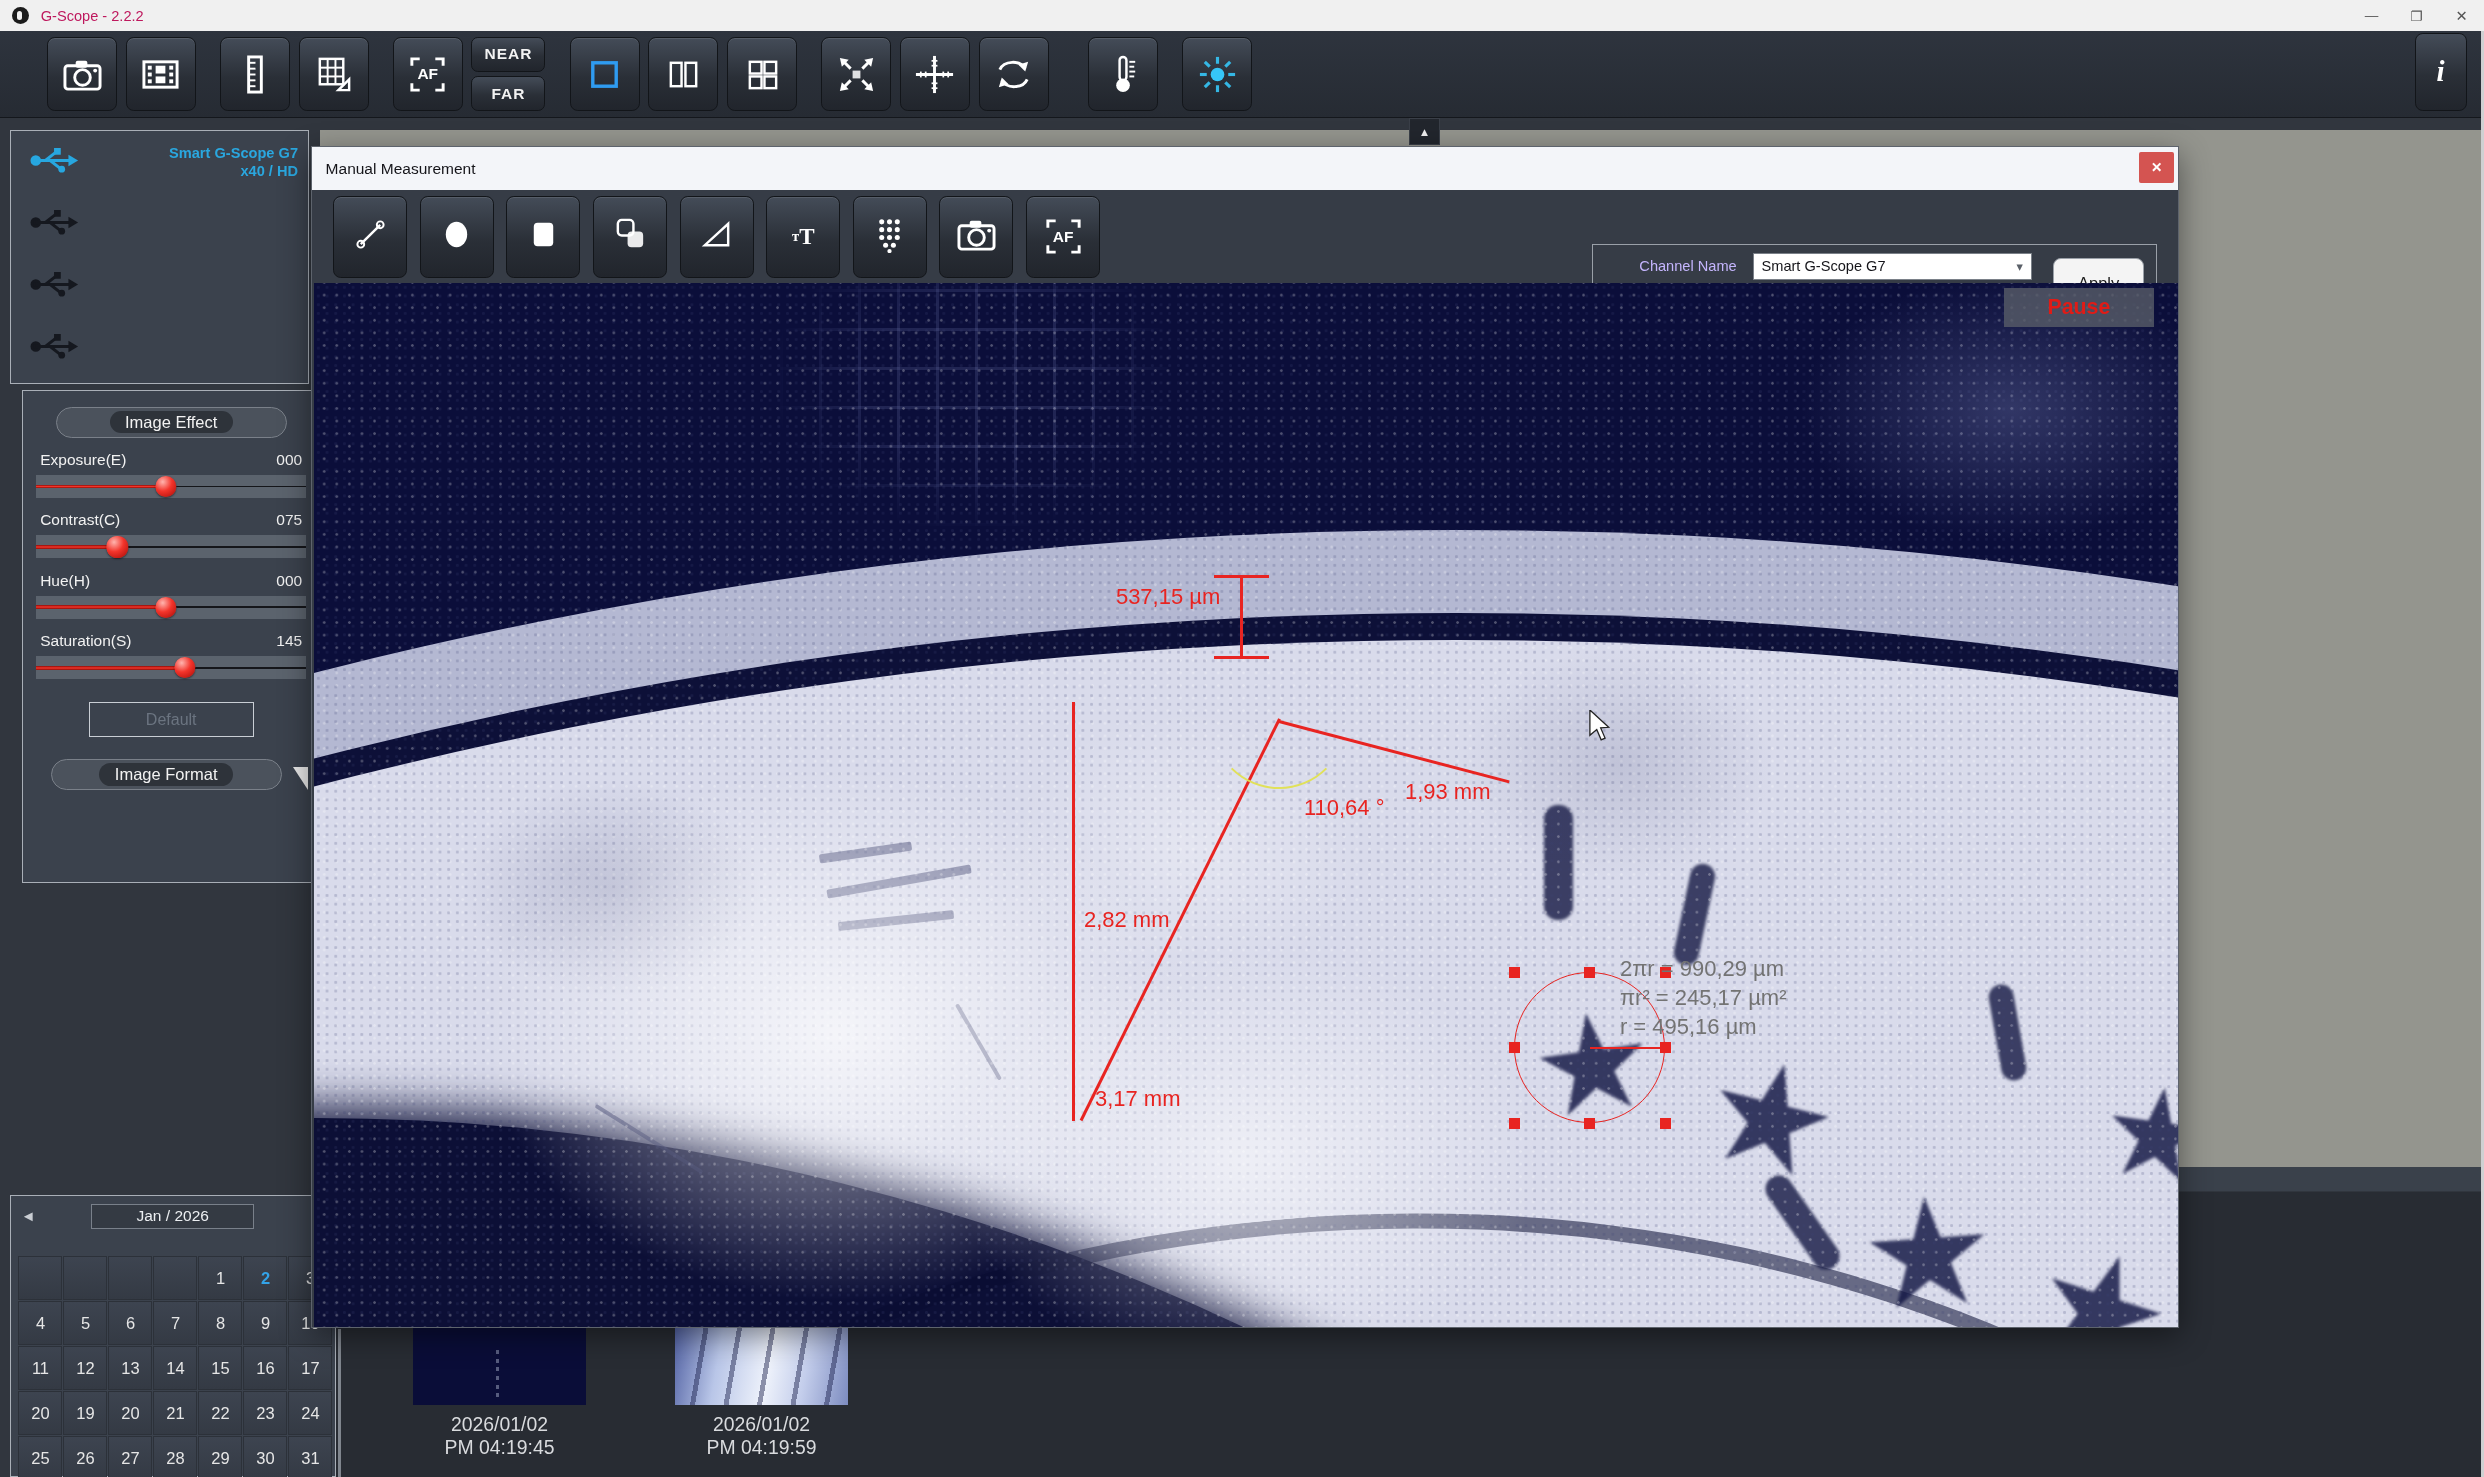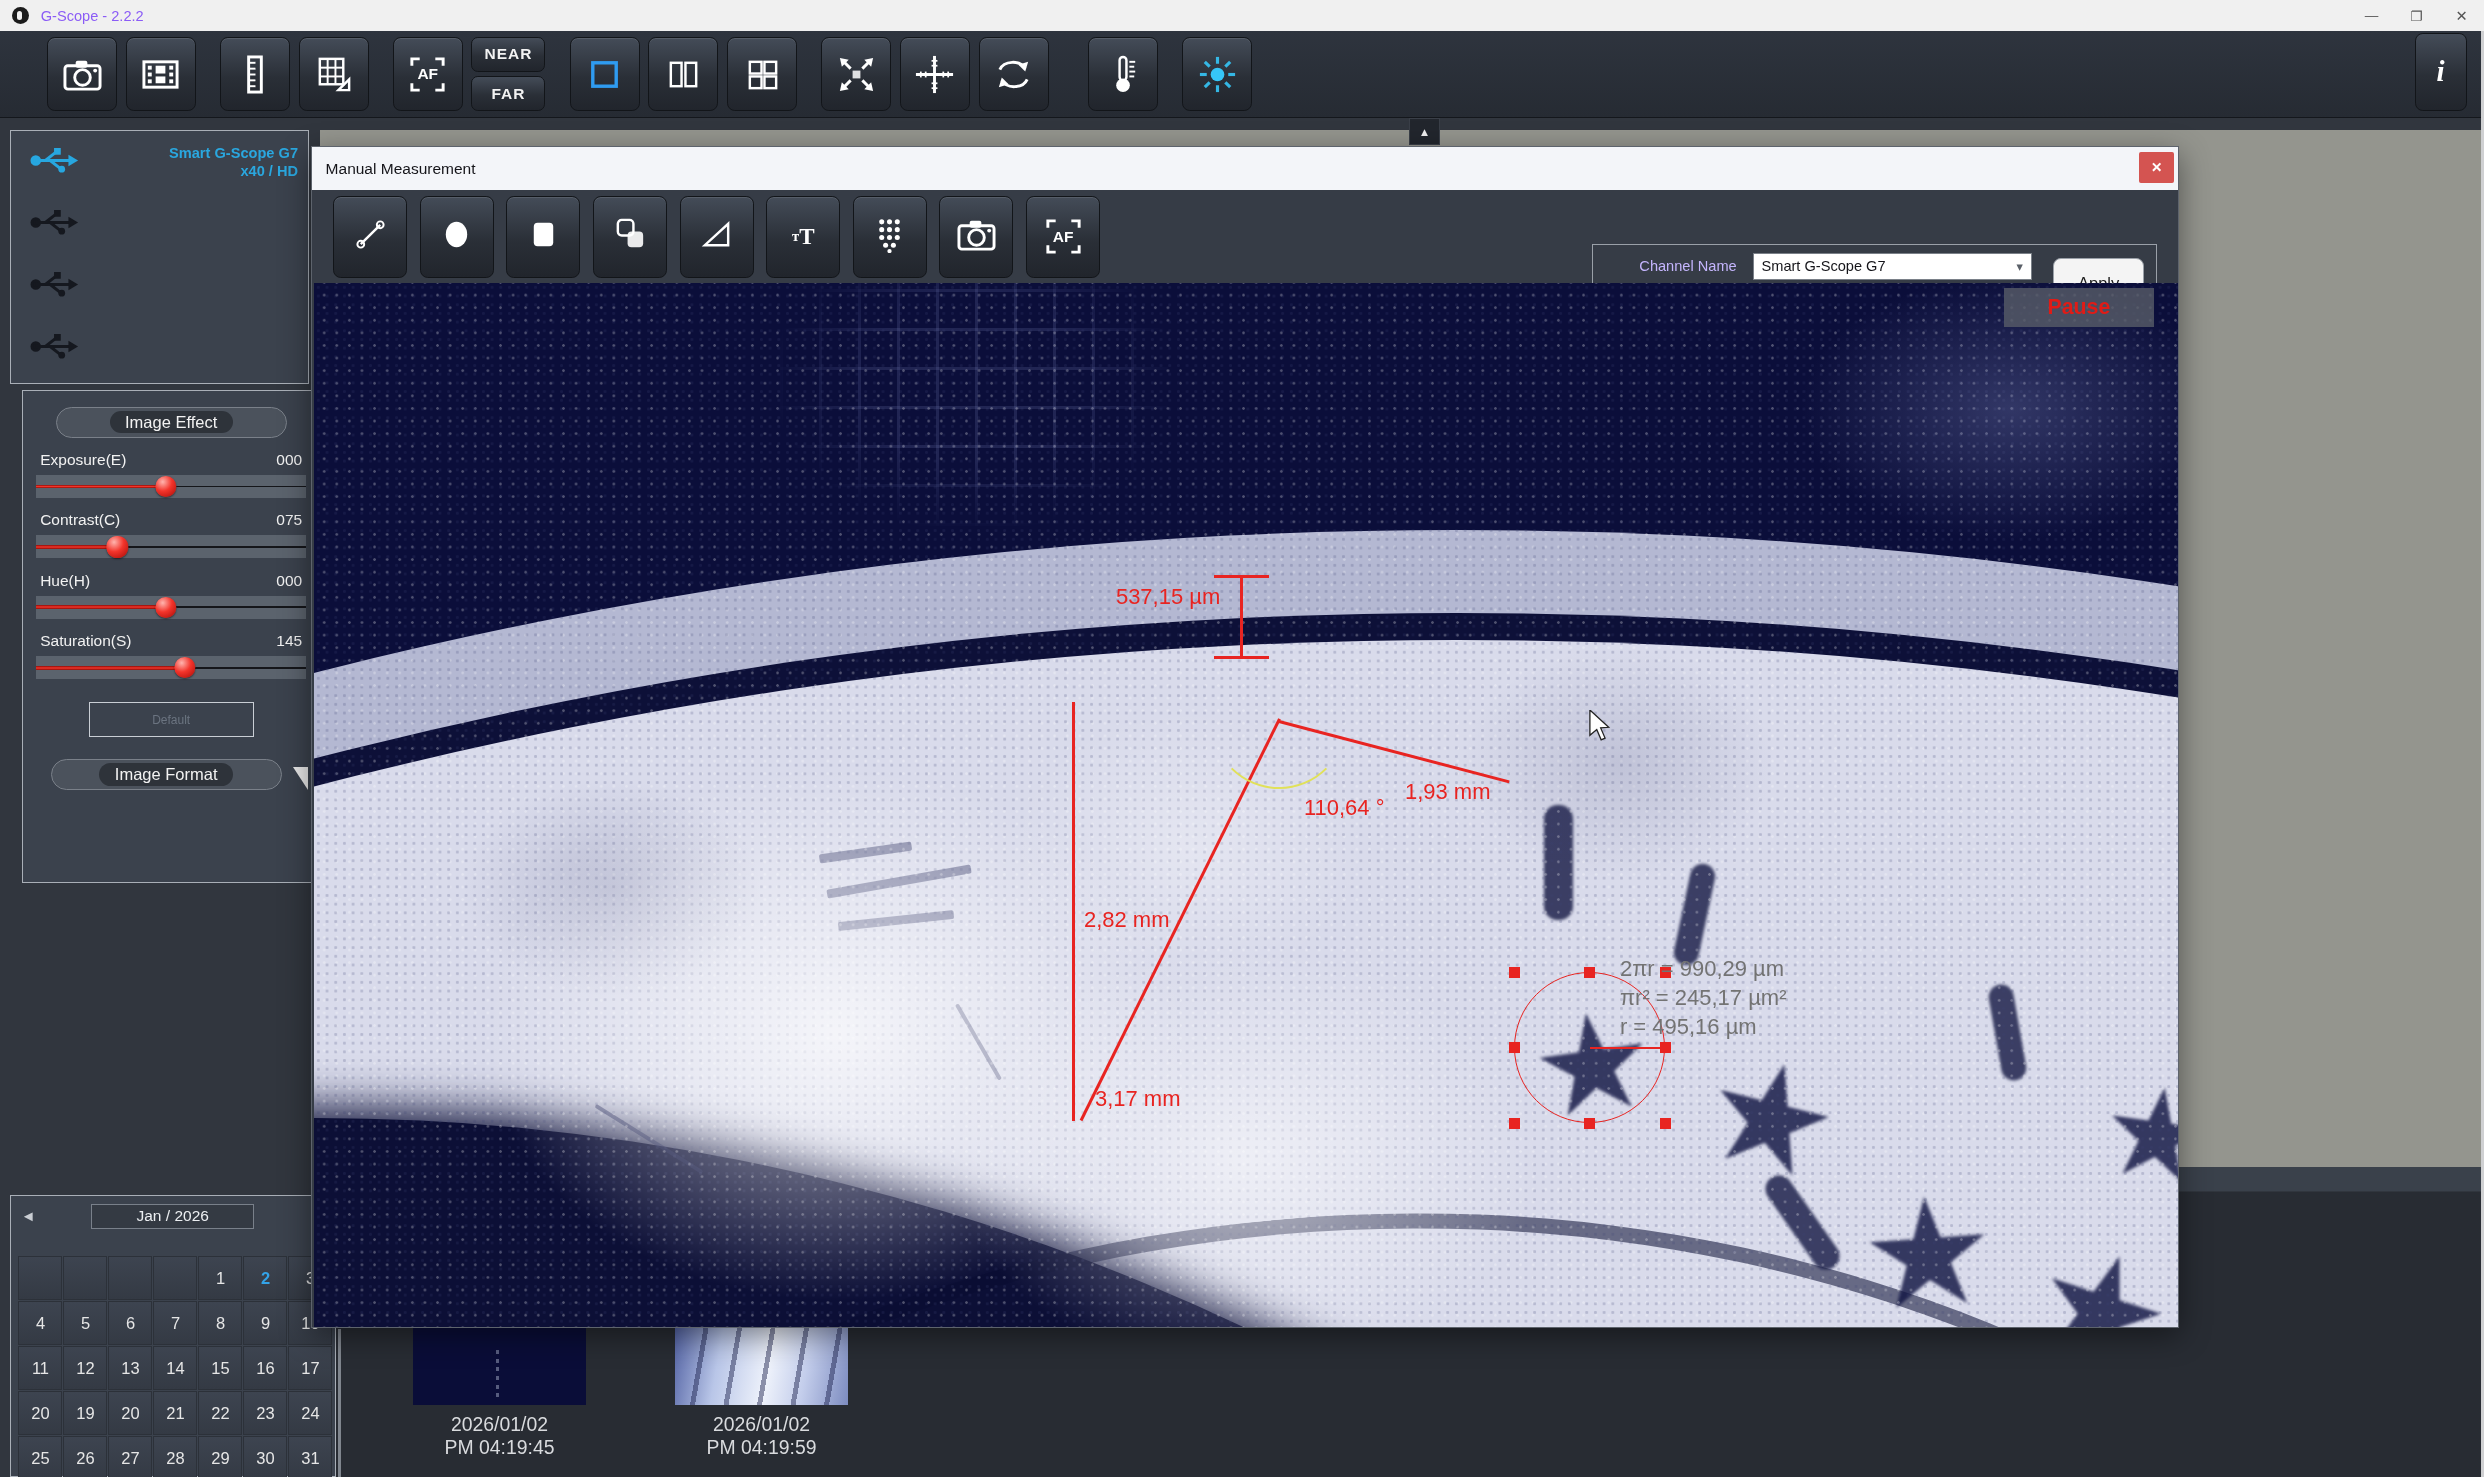--- a/index.html
+++ b/index.html
@@ -6,21 +6,21 @@
   html,body { width:2484px; height:1478px; overflow:hidden; background:#31363e;
     font-family:"Liberation Sans", sans-serif; position:relative; }
 
   
   .titlebar { position:absolute; left:0; top:0; width:2484px; height:31px; background:#f0f0f0;
     display:flex; align-items:center; }
   .app-logo { width:17.5px; height:17.5px; border-radius:50%; background:#1b1b1b; margin-left:11.6px;
     position:relative; }
   .app-logo::after { content:""; position:absolute; left:5.8px; top:3.9px; width:4.9px; height:9.7px;
     border-radius:2.9px; background:#f0f0f0; }
-  .app-title { margin-left:11.6px; font-size:14.6px; color:#8b5cf6; }
+  .app-title { margin-left:11.6px; font-size:14.6px; color:#be185d; }
   .win-btns { margin-left:auto; display:flex; height:31px; }
   .win-btn { width:45px; height:31px; display:flex; align-items:center; justify-content:center;
     color:#555; font-size:13.6px; }
   .win-btn.close { font-size:14.6px; }
 
   .toolbar { position:absolute; left:0; top:31px; width:2484px; height:87px;
     background:linear-gradient(#2e343e,#262b33); border-bottom:1.9px solid #14171c;
     display:flex; align-items:center; padding-left:47px; }
   .tb-btn { width:70px; height:74px; border-radius:7.8px; border:1px solid #121519;
     background:linear-gradient(#444c58,#2a2f37 55%,#21252c);
@@ -80,21 +80,21 @@
   .slider-head { display:flex; justify-content:space-between; color:#f2f2f2; font-size:15.5px; padding:0 3.9px 5.8px 3.9px; }
   .slider-track { position:relative; height:23px; background:#5b636d; }
   .slider-line { position:absolute; left:0; top:9.7px; height:3.9px;
     background:linear-gradient(#8e0b06,#f1352b,#8e0b06); }
   .slider-line-dark { position:absolute; right:0; top:10.7px; height:1.9px; left:0; background:#15161a; }
   .slider-handle { position:absolute; top:1px; width:21.3px; height:21.3px; border-radius:50%;
     transform:translateX(-50%);
     background:radial-gradient(circle at 35% 28%, #ffb4ae, #f3342b 45%, #a50a05);
     box-shadow:0 1px 1.9px rgba(0,0,0,.5); }
   .default-btn { margin:23px auto 0 auto; width:165px; height:35px; border:1px solid #c9ced5;
-    color:#6b7480; font-size:12px; display:flex; align-items:center; justify-content:center; }
+    color:#6b7480; font-size:16px; display:flex; align-items:center; justify-content:center; }
 
   .format-btn { position:absolute; left:41px; top:629px; width:231px; }
   .format-tri { position:absolute; left:283px; top:637px; width:0; height:0;
     border-top:23px solid #e8e8e8; border-left:15.5px solid transparent; }
 
   
   .cal-panel { position:absolute; left:0; top:1065px; width:326px; height:282px; }
   .cal-head { display:flex; align-items:center; height:33px; margin-top:3.9px; }
   .cal-arrow { width:35px; text-align:center; color:#c9cdd3; font-size:14.6px; }
   .cal-title { margin:0 auto; width:163px; height:25px; background:#343a43; border:1px solid #79808a;

